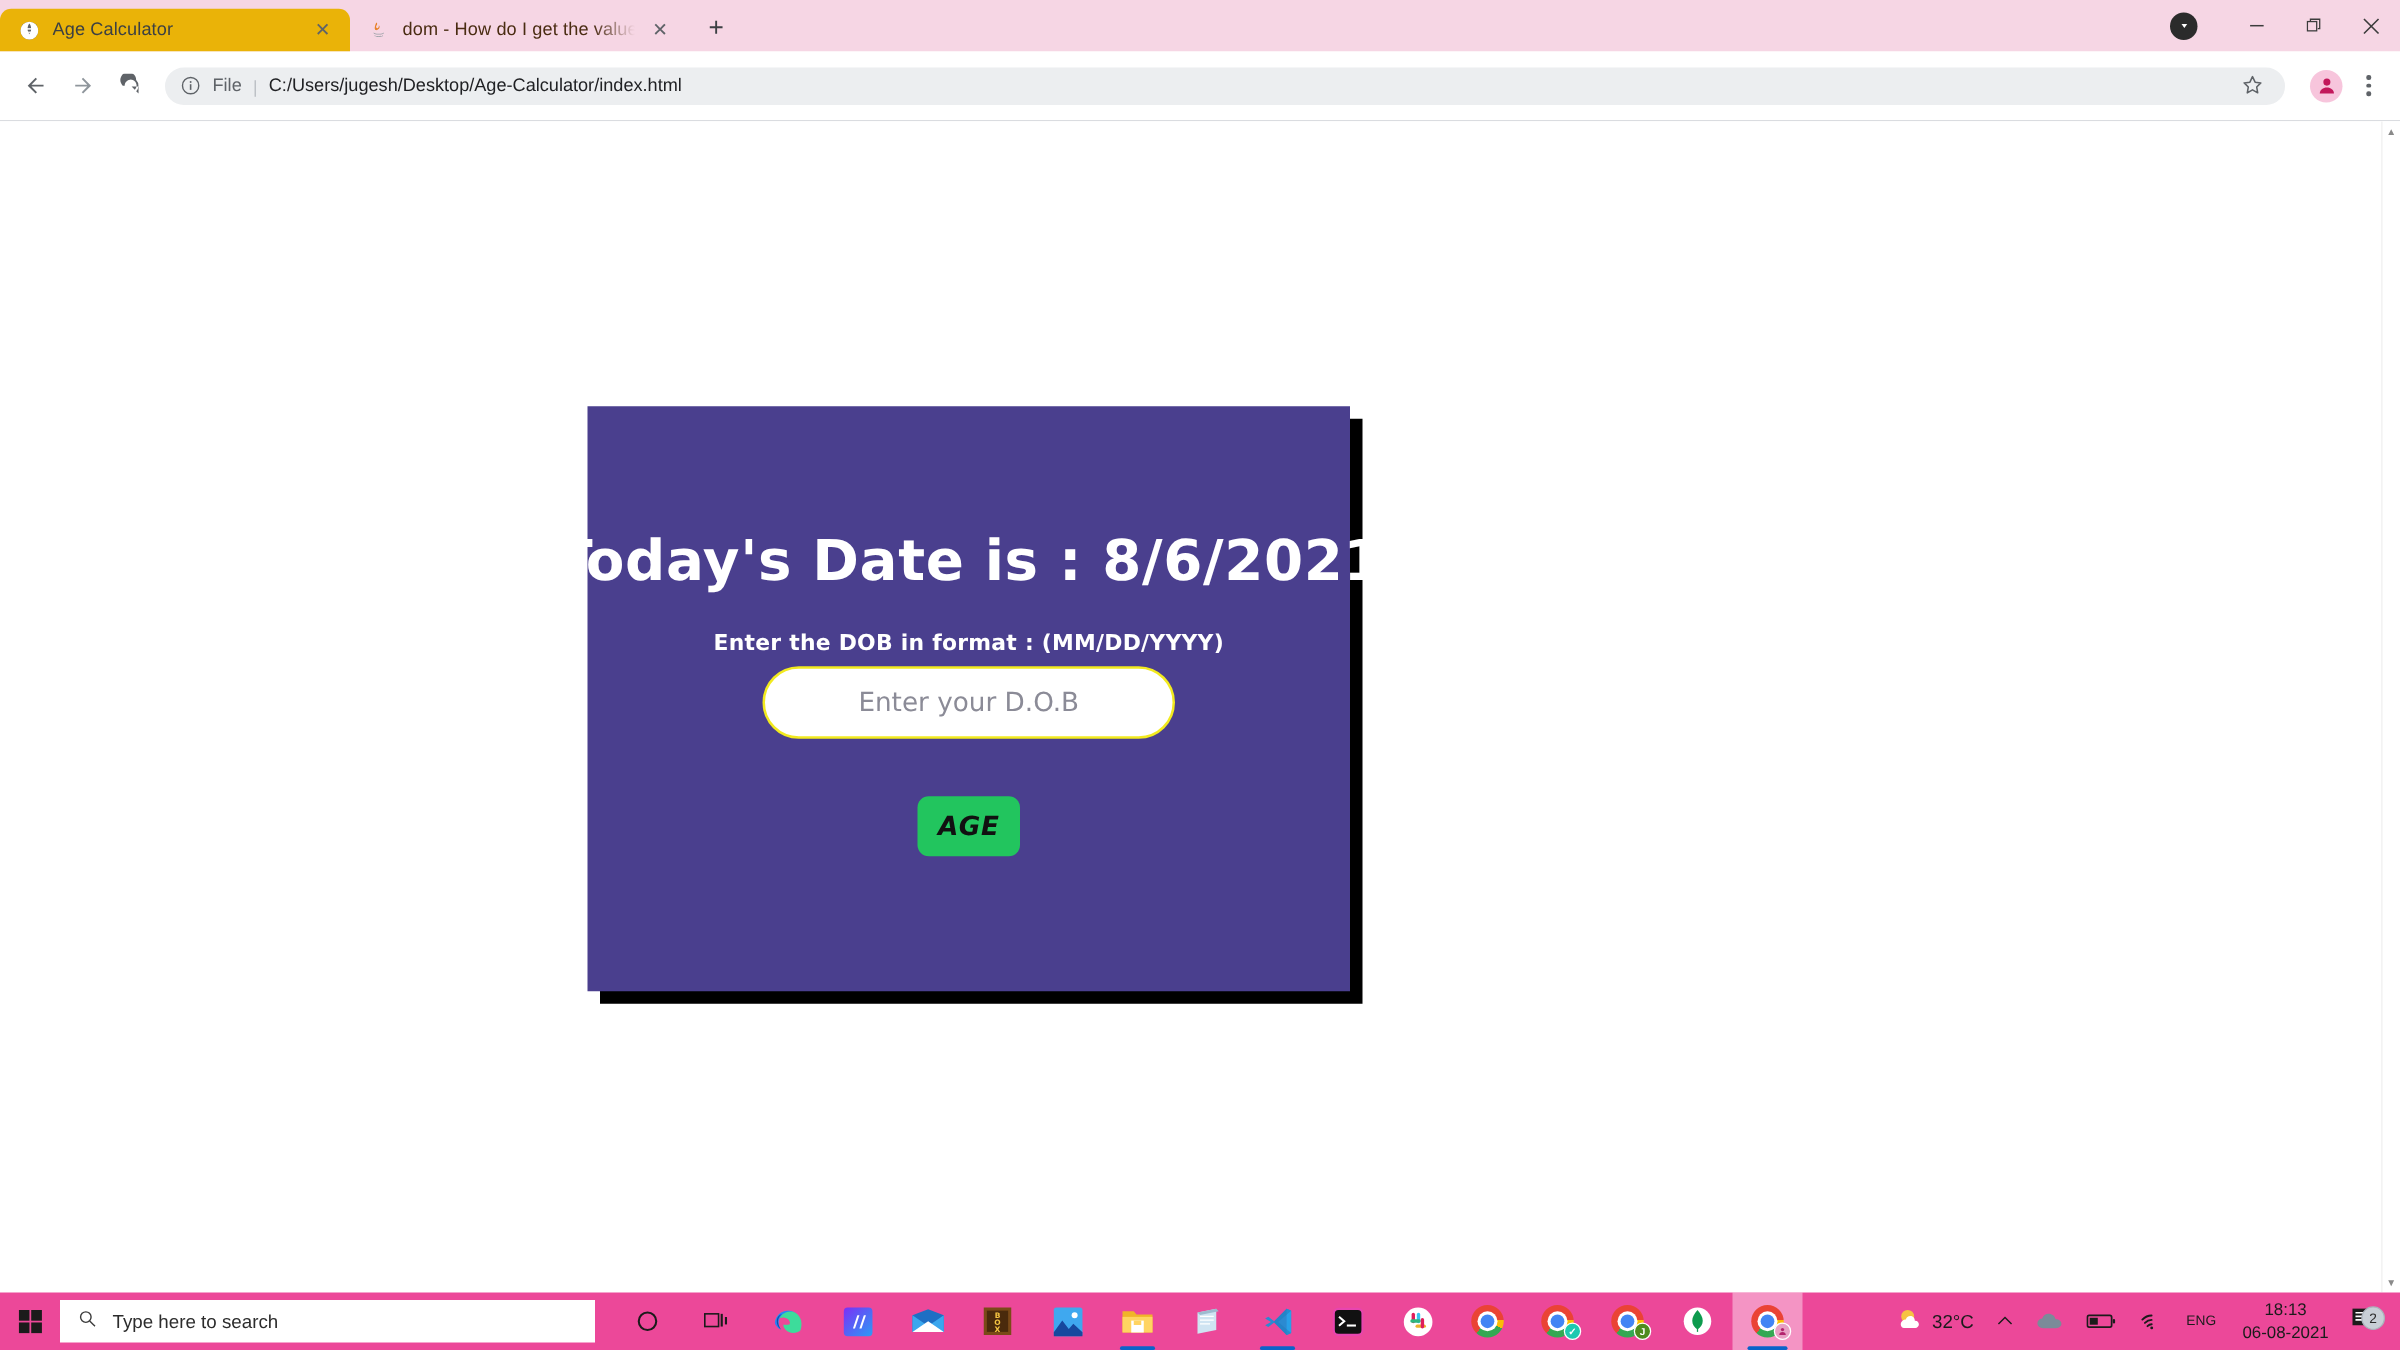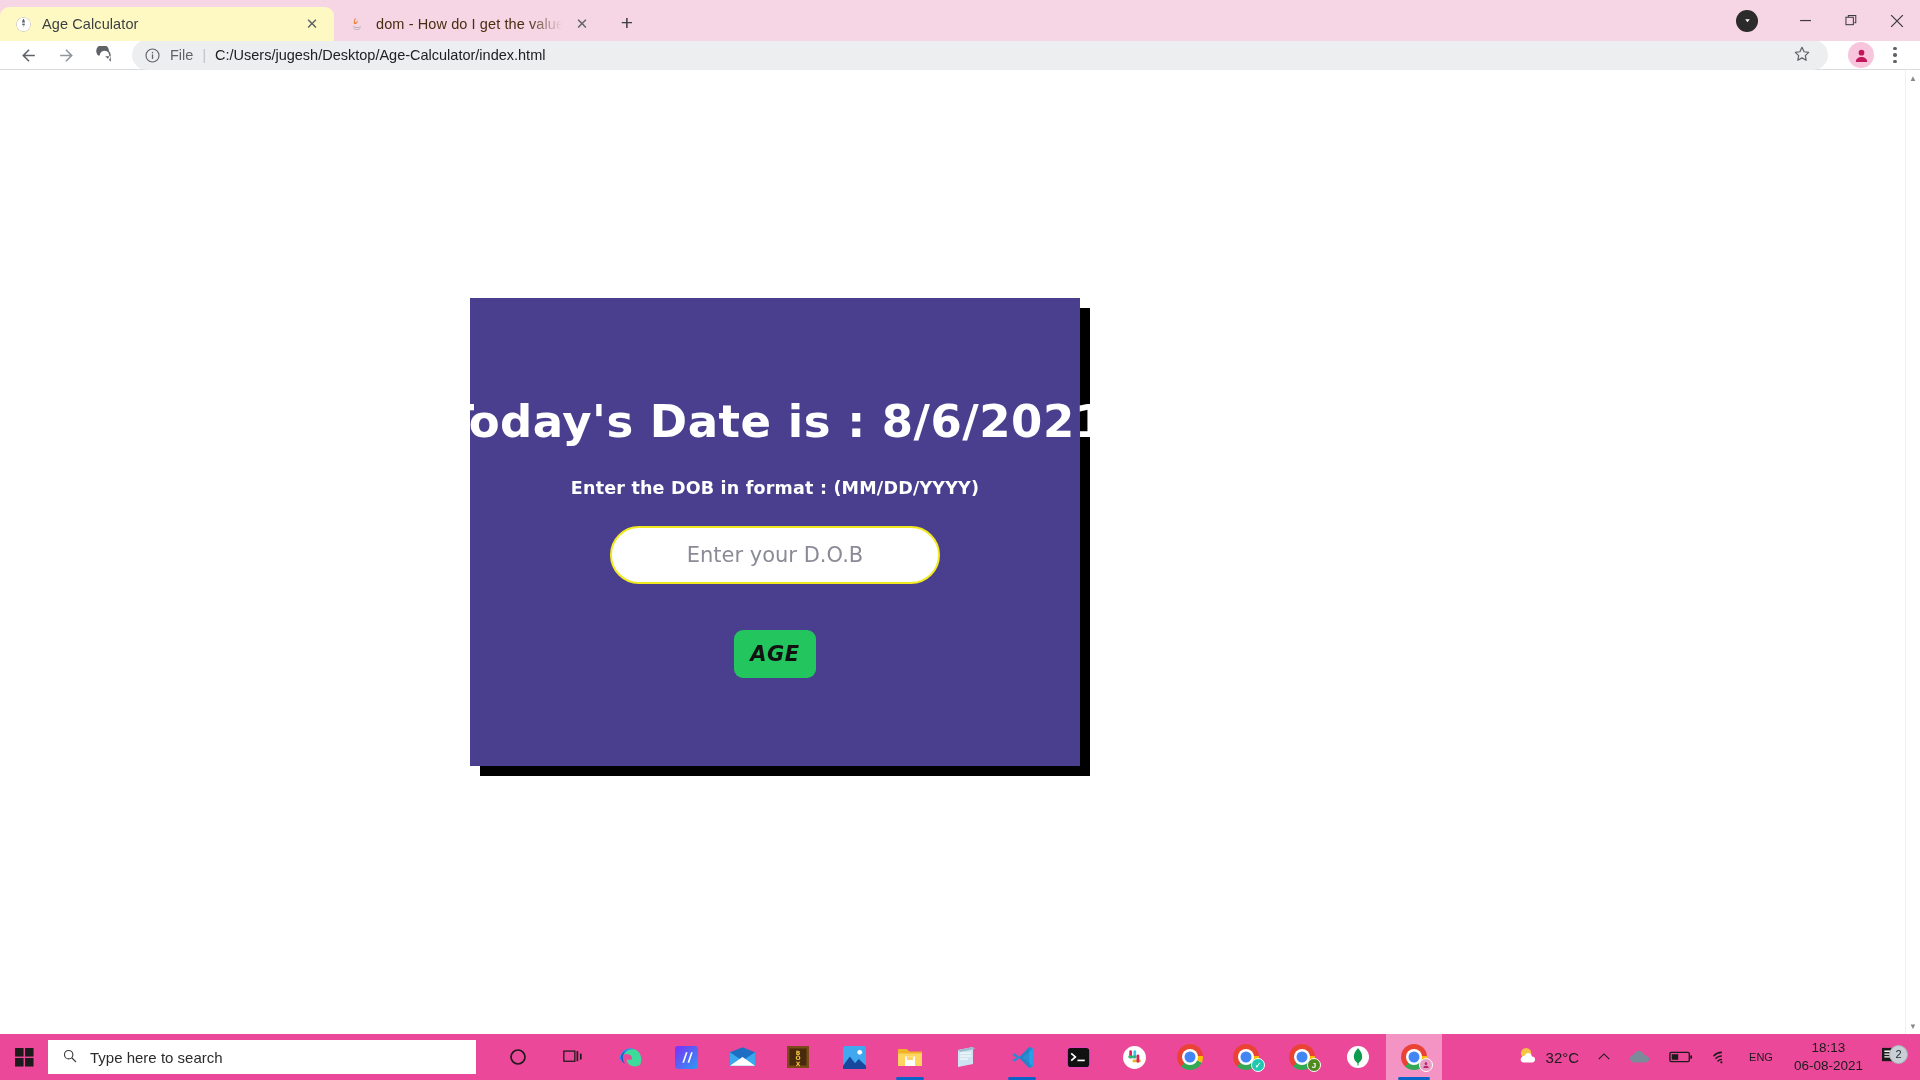--- a/index.html
+++ b/index.html
@@ -15,21 +15,21 @@
   
   .tabstrip {
     height:41px; background:#f6d6e4; display:flex; align-items:flex-end;
     position:relative; flex:none;
   }
   .tab {
     height:34px; display:flex; align-items:center; gap:10px;
     padding:0 12px 0 14px; border-radius:9px 9px 0 0;
     font-size:15px; color:#3c4043; position:relative;
   }
-  .tab.active { background:#fef9c3; width:334px; }
+  .tab.active { background:#eab308; width:280px; }
   .tab.inactive { width:270px; color:#4a2c12; }
   .tab-favicon { width:18px; height:18px; flex:none; display:flex; align-items:center; justify-content:center; }
   .tab-title {
     flex:1; white-space:nowrap; overflow:hidden;
     font-size:14.5px; letter-spacing:.1px;
   }
   .tab.inactive .tab-title {
     -webkit-mask-image:linear-gradient(to right, #000 82%, transparent 100%);
     mask-image:linear-gradient(to right, #000 82%, transparent 100%);
   }
@@ -45,21 +45,21 @@
   .winctrls { position:absolute; right:0; top:0; height:41px; display:flex; align-items:center; }
   .winbtn { width:46px; height:41px; display:flex; align-items:center; justify-content:center; }
   .dlbadge {
     width:22px; height:22px; border-radius:50%; background:#2b2b2b;
     display:flex; align-items:center; justify-content:center;
     margin-right:24px;
   }
 
   
   .toolbar {
-    height:29px; background:#ffffff; display:flex; align-items:center;
+    height:56px; background:#ffffff; display:flex; align-items:center;
     padding:0 6px 0 10px; gap:2px; flex:none;
     border-bottom:1px solid #dadce0;
   }
   .navbtn {
     width:36px; height:36px; border-radius:50%;
     display:flex; align-items:center; justify-content:center; color:#5f6368;
   }
   .omnibox {
     flex:1; height:30px; margin:0 8px; background:#eceef0; border-radius:16px;
     display:flex; align-items:center; padding:0 14px 0 12px; gap:9px;
@@ -102,21 +102,21 @@
   .card-title {
     margin-top:97px; color:#ffffff; font-size:45px; font-weight:bold;
     font-family:"DejaVu Sans", sans-serif; letter-spacing:.5px;
     white-space:nowrap;
   }
   .card-subtitle {
     margin-top:30px; color:#ffffff; font-size:17.5px; font-weight:bold;
     font-family:"DejaVu Sans", sans-serif; letter-spacing:.2px;
   }
   .dob-input {
-    margin-top:28px; width:330px; height:58px; background:#ffffff;
+    margin-top:8px; width:330px; height:58px; background:#ffffff;
     border:2.5px solid #f2ea1f; border-radius:30px; outline:none;
     text-align:center; font-size:21px; color:#6f6f7a;
     font-family:"DejaVu Sans", sans-serif;
   }
   .dob-input::placeholder { color:#8b8b97; opacity:1; }
   .age-btn {
     margin-top:46px; width:82px; height:48px; background:#22c55e;
     border:none; border-radius:9px; cursor:pointer;
     font-size:21px; font-weight:bold; color:#111111;
     font-family:"DejaVu Sans", sans-serif; font-style:italic;

